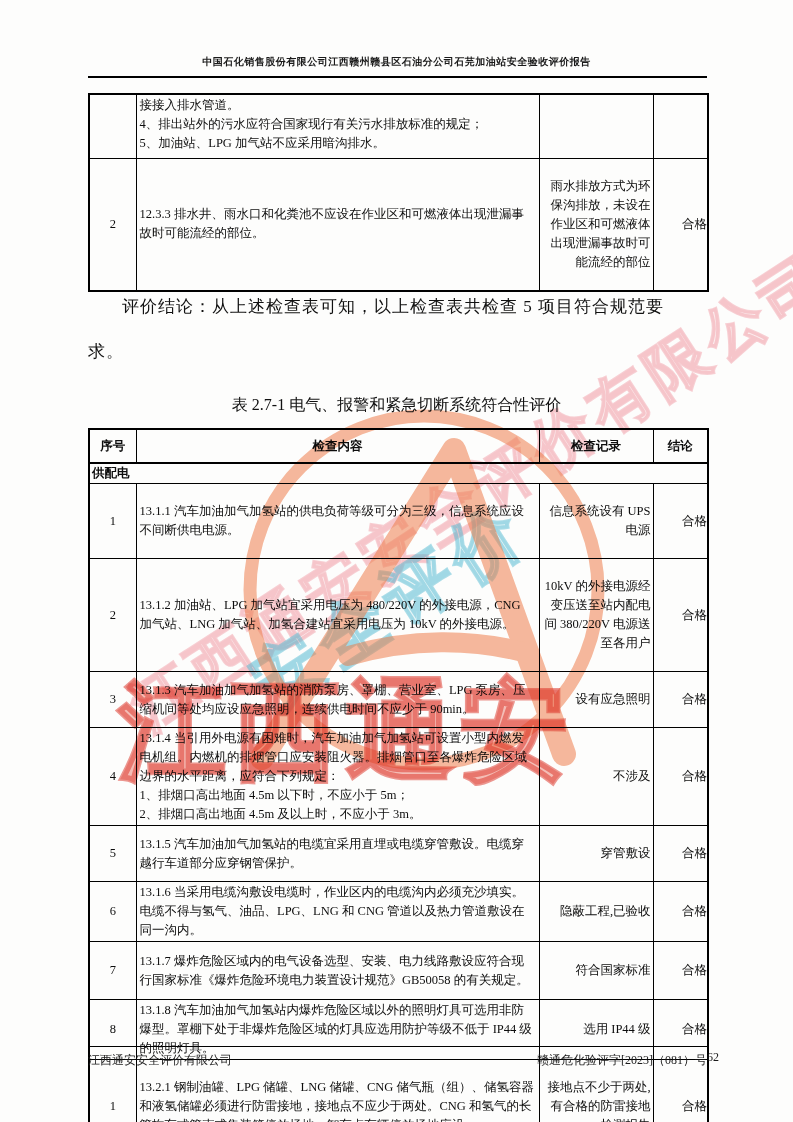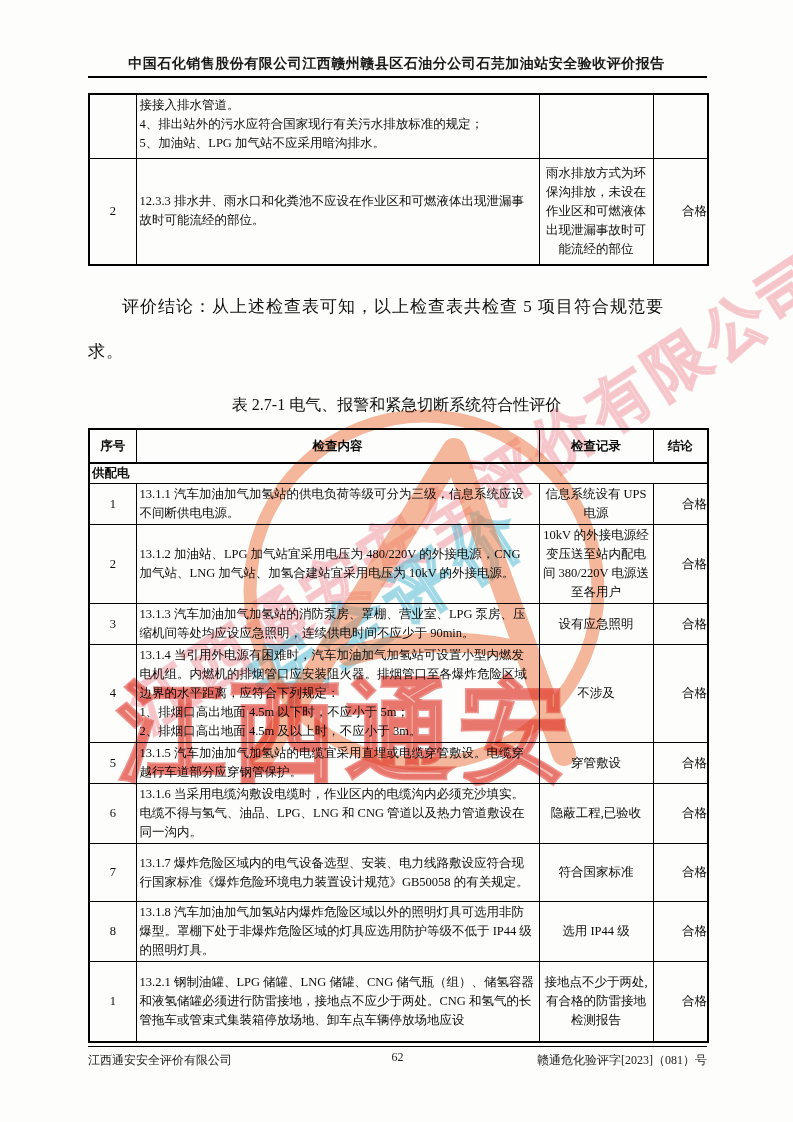--- a/index.html
+++ b/index.html
@@ -10,44 +10,44 @@
     height: 1122px;
     background: #fdfdfc;
     overflow: hidden;
     font-family: "Liberation Serif", "DejaVu Serif", serif;
     color: #111;
   }
 
   
   .doc-header {
     position: absolute; top: 55px; left: 0; width: 100%;
-    text-align: center; font-size: 14px; font-weight: bold; color: #1a1a1a;
+    text-align: center; font-size: 10px; font-weight: bold; color: #1a1a1a;
     letter-spacing: .5px;
   }
   .header-rule { position: absolute; top: 76px; left: 88px; width: 619px; height: 2px; background: #000; }
   .footer-rule { position: absolute; top: 1046px; left: 88px; width: 619px; height: 1px; background: #000; }
   .doc-footer {
     position: absolute; top: 1050px; left: 88px; width: 619px;
     font-size: 12px; color: #1a1a1a;
   }
   .doc-footer .f-left  { position: absolute; left: 0; top: 2px; }
-  .doc-footer .f-page  { position: absolute; left: 0; width: 100%; text-align: center; top: 0; }
+  .doc-footer .f-page  { position: absolute; left: 12px; width: 100%; text-align: right; top: 0; }
   .doc-footer .f-right { position: absolute; right: 0; top: 2px; }
 
   
   .doc-table {
     position: absolute; left: 88px; width: 619px;
     border-collapse: collapse; table-layout: fixed;
     border: 2px solid #000;
     font-size: 12.5px; line-height: 19px; color: #0d0d0d;
   }
   .doc-table td { border: 1px solid #000; vertical-align: middle; overflow: hidden; }
   .doc-table .c-seq    { text-align: center; }
   .doc-table .c-body   { text-align: left; padding: 1px 3px; white-space: pre-line; }
-  .doc-table .c-rec    { text-align: center; padding: 1px 2px; }
+  .doc-table .c-rec    { text-align: right; padding: 18px 2px; }
   .doc-table .c-verd   { text-align: right; }
   .doc-table .c-top    { vertical-align: top; }
   .doc-table thead td  { text-align: center; font-weight: bold; border-bottom: 2px solid #000; }
   .doc-table .section-row td { font-weight: bold; padding: 0 2px; text-align: left; }
 
   .top-table  { top: 93px; border-radius: 13px; }
   .main-table { top: 428px; }
 
   
   .conclusion {

